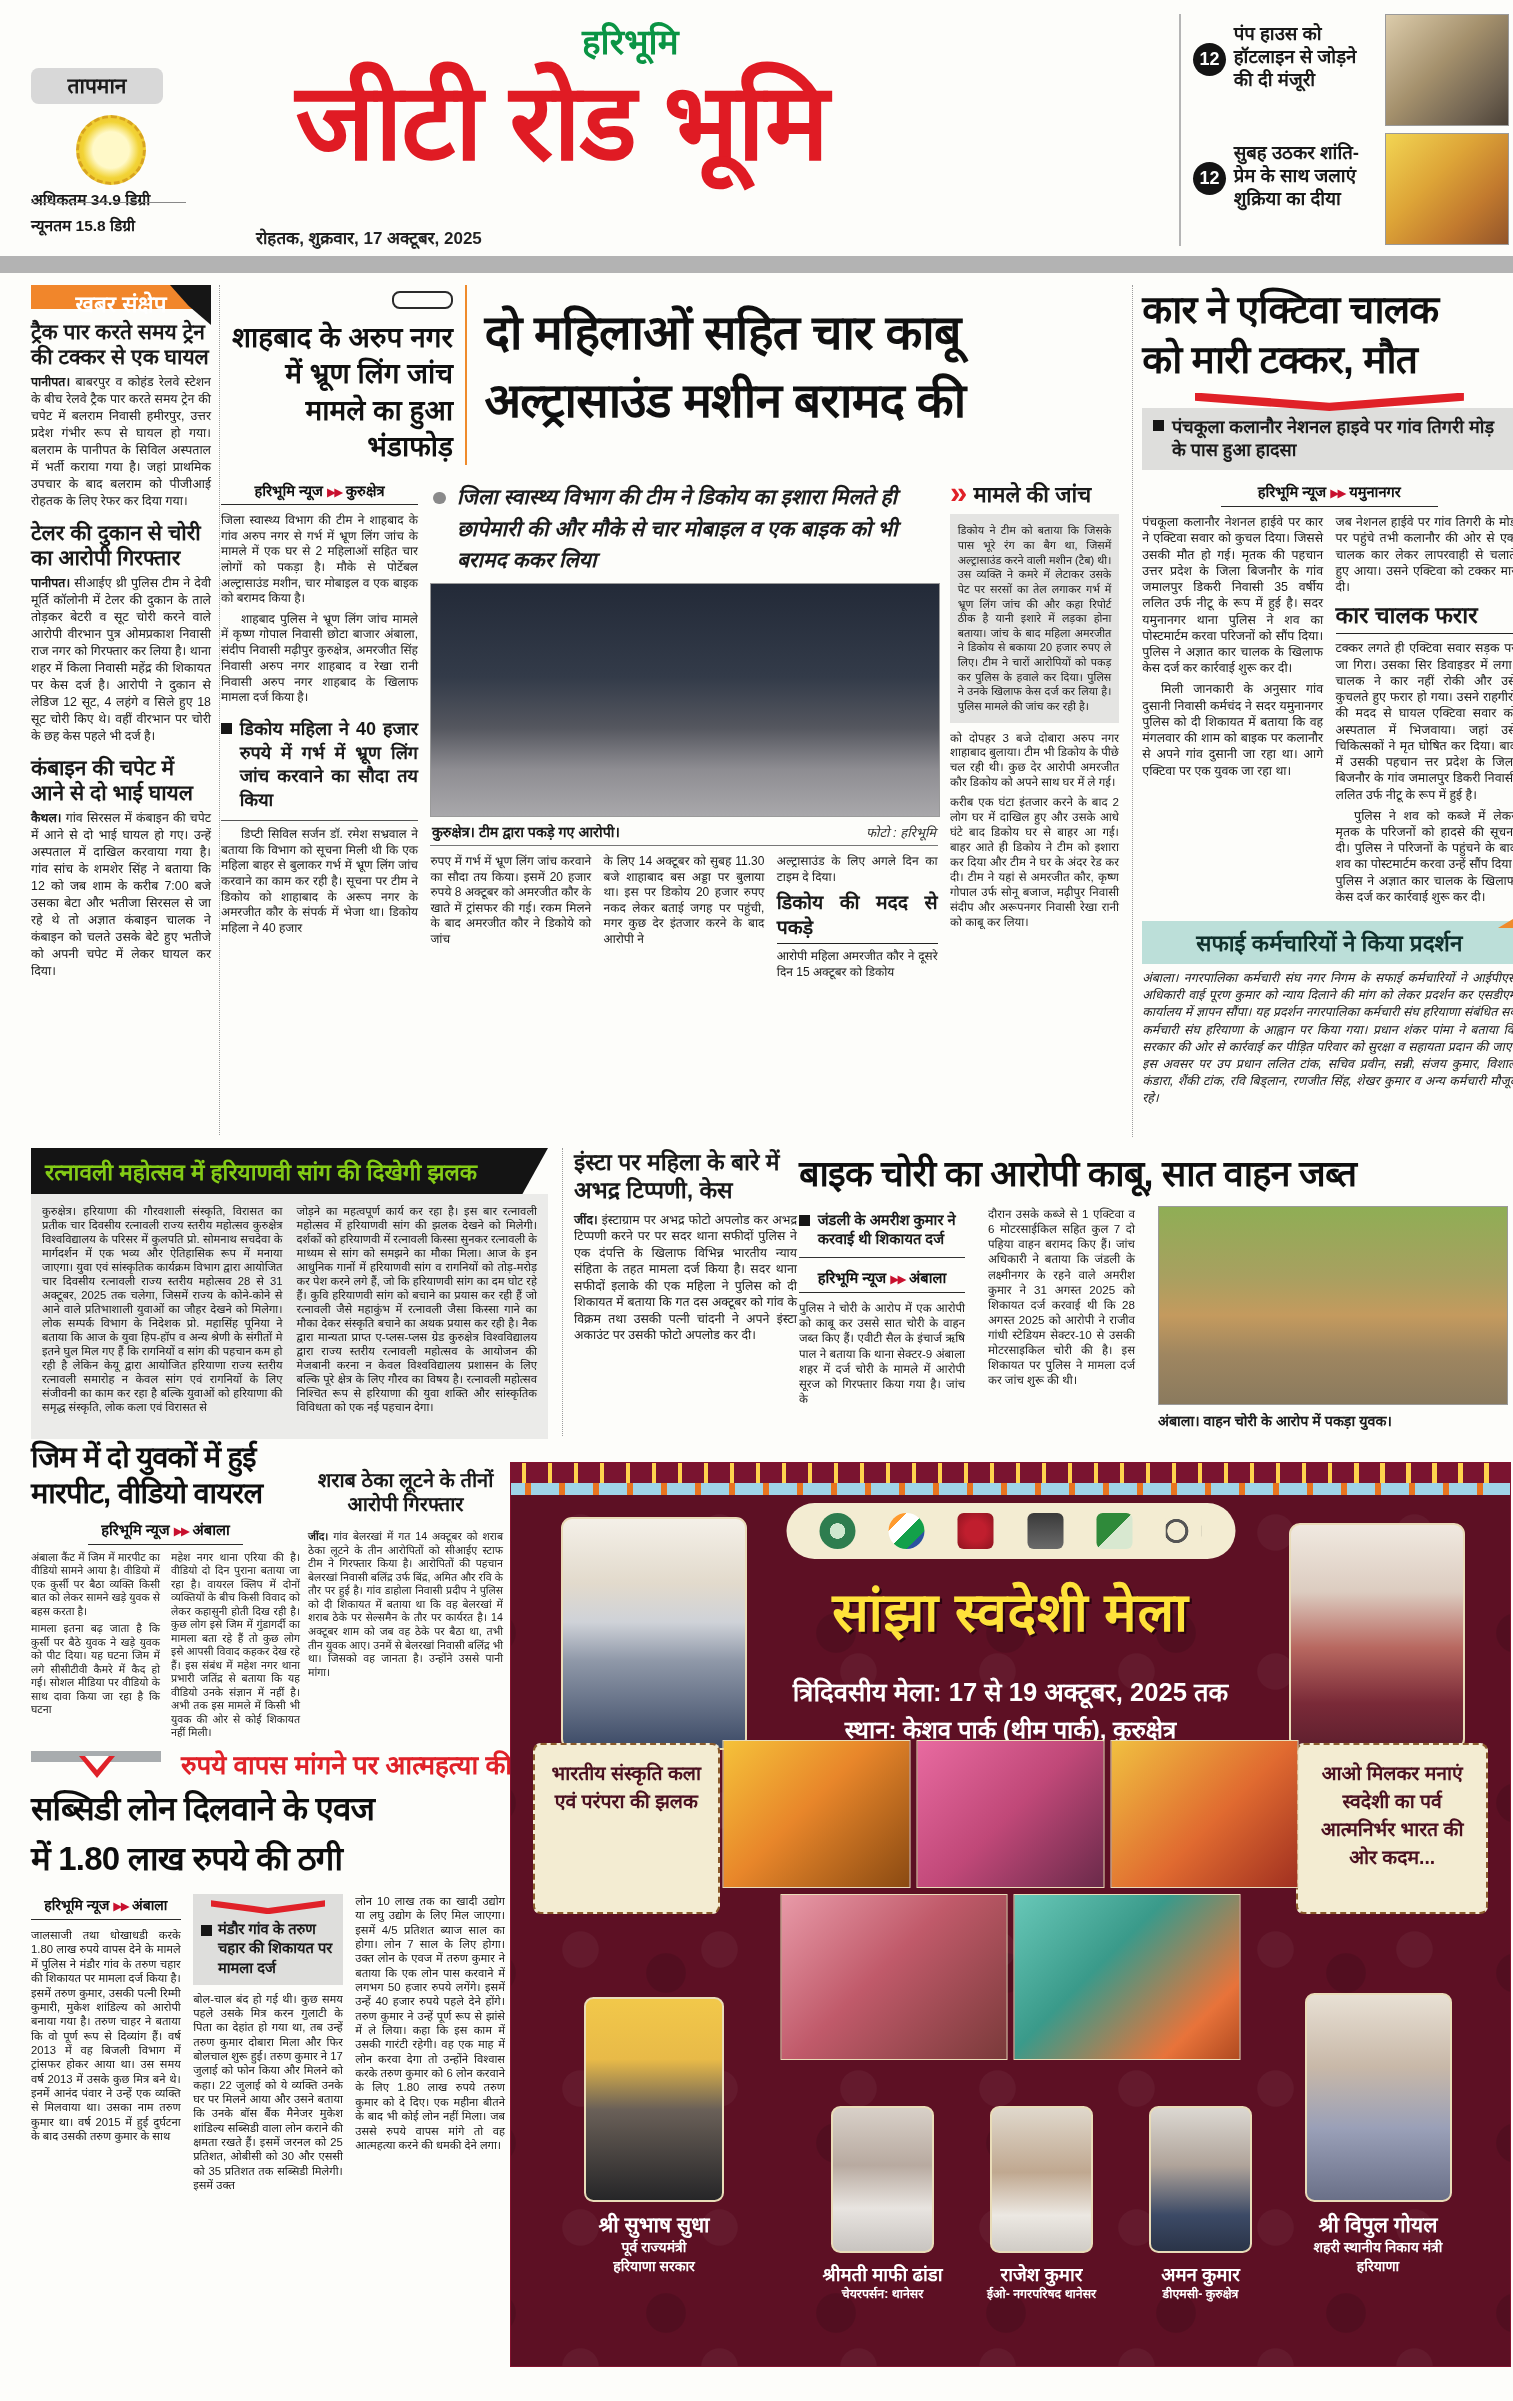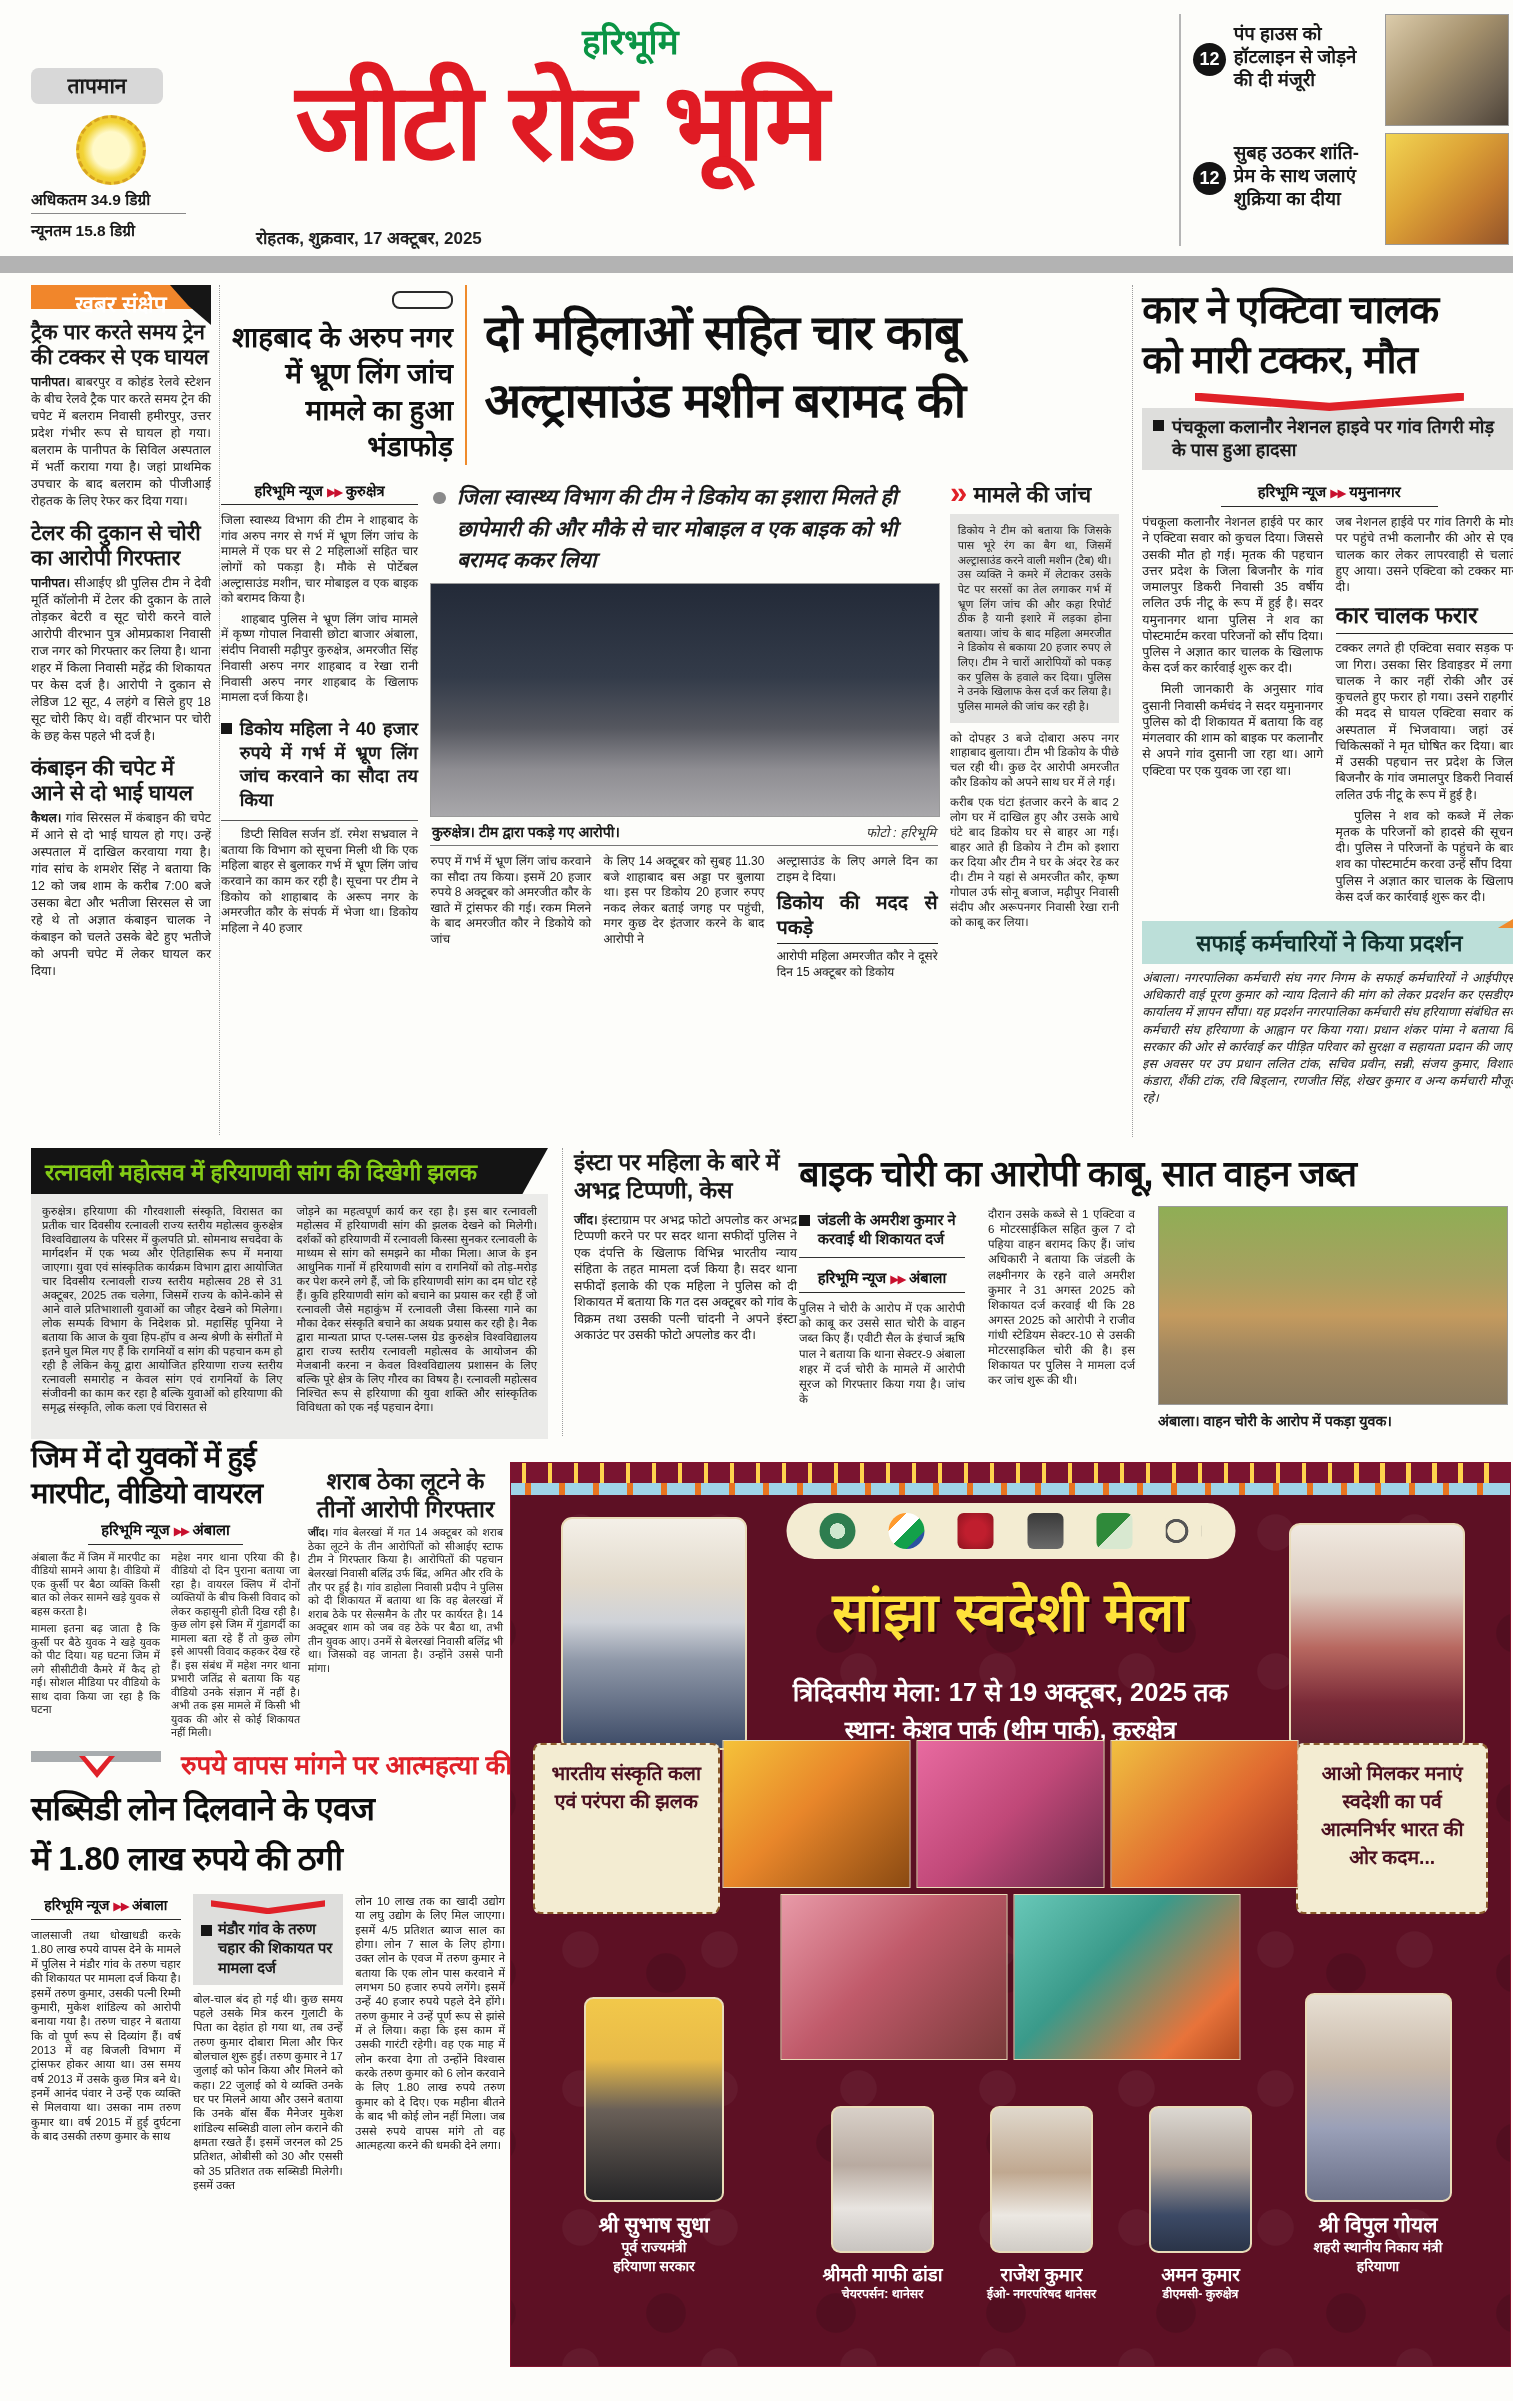--- a/index.html
+++ b/index.html
@@ -9,21 +9,21 @@
   .jtext{text-align:justify;}
   .ph{border:0.8px solid #9a9a9a;}
 
   
   .temp-pill{position:absolute;left:31px;top:68px;width:132px;height:36px;background:#d8d8d8;
              border-radius:7.7px;font-weight:800;font-size:21px;text-align:center;line-height:36px;}
   .sun{position:absolute;left:76px;top:115px;width:64px;height:64px;border-radius:50%;
        background:radial-gradient(circle at 50% 50%, #fff9c8 0 40%, #f2d437 62%, #e8b21e 100%);
        border:3.1px dashed #d8a41e;}
   .temp-line{position:absolute;left:31px;width:155px;font-weight:700;font-size:15.5px;}
-  .temp-max{top:188px;} .temp-min{top:213px;border-top:1.2px solid #888;padding-top:5px;}
+  .temp-max{top:188px;} .temp-min{top:202px;border-top:1.2px solid #888;padding-top:11px;}
   .brand{position:absolute;left:582px;top:17px;font-size:35px;font-weight:900;color:#0a9444;}
   .mast-title{position:absolute;left:213px;top:40px;width:697px;text-align:center;
               font-size:107px;font-weight:900;color:#e01b24;line-height:1.55;letter-spacing:-1.5px;white-space:nowrap;}
   .dateline{position:absolute;left:256px;top:226px;font-size:17px;font-weight:700;color:#222;}
   .teaser-rule{position:absolute;left:1179px;top:14px;width:1.5px;height:232px;background:#b5b5b5;}
   .teaser{position:absolute;left:1193px;width:316px;height:113px;display:flex;align-items:flex-start;gap:7.7px;}
   .t1{top:14px;} .t2{top:133px;}
   .badge{width:33px;height:33px;border-radius:50%;background:#141414;color:#fff;font-weight:800;
          font-size:18px;text-align:center;line-height:33px;flex:0 0 33px;margin-top:29px;}
   .teaser-text{width:144px;font-weight:800;font-size:18.6px;line-height:1.22;padding-top:9.3px;}
@@ -123,21 +123,21 @@
       linear-gradient(180deg,#8fae55 0%,#a8a060 35%,#c49a5e 55%,#9f8660 75%,#8a7a5e 100%);}
 
   
   .gym{left:31px;top:1439px;width:269px;height:305px;}
   .gym-h{font-size:29px;font-weight:900;line-height:1.25;letter-spacing:-0.8px;white-space:nowrap;color:#0f0f0f;}
   .gym-cols{display:flex;gap:11px;margin-top:4.6px;}
   .gym-col{flex:1;font-size:10.7px;line-height:1.26;min-width:0;}
   .gym-col p{margin:0 0 3.9px 0;}
   .gym .byl{width:155px;margin:4.6px auto 6.2px auto;}
   .liquor{left:308px;top:1468px;width:195px;height:273px;}
-  .liq-h{font-size:23px;font-weight:900;line-height:1.2;text-align:center;margin-bottom:3px;}
+  .liq-h{font-size:20px;font-weight:900;line-height:1.2;text-align:center;margin-bottom:14px;}
   .liq-body{font-size:10.7px;line-height:1.27;}
   .liq-city{font-weight:800;}
 
   
   .fraud{left:31px;top:1744px;width:474px;height:620px;}
   .fraud-kicker{display:flex;align-items:center;gap:11px;height:40px;}
   .vicon{position:relative;width:139px;height:39px;flex:0 0 139px;}
   .vicon .bar{position:absolute;left:0;top:6.2px;width:130px;height:11.6px;background:#a8acae;}
   .vicon .t1{position:absolute;left:48px;top:11px;width:0;height:0;
              border-left:18.6px solid transparent;border-right:18.6px solid transparent;border-top:22px solid #e02128;}

